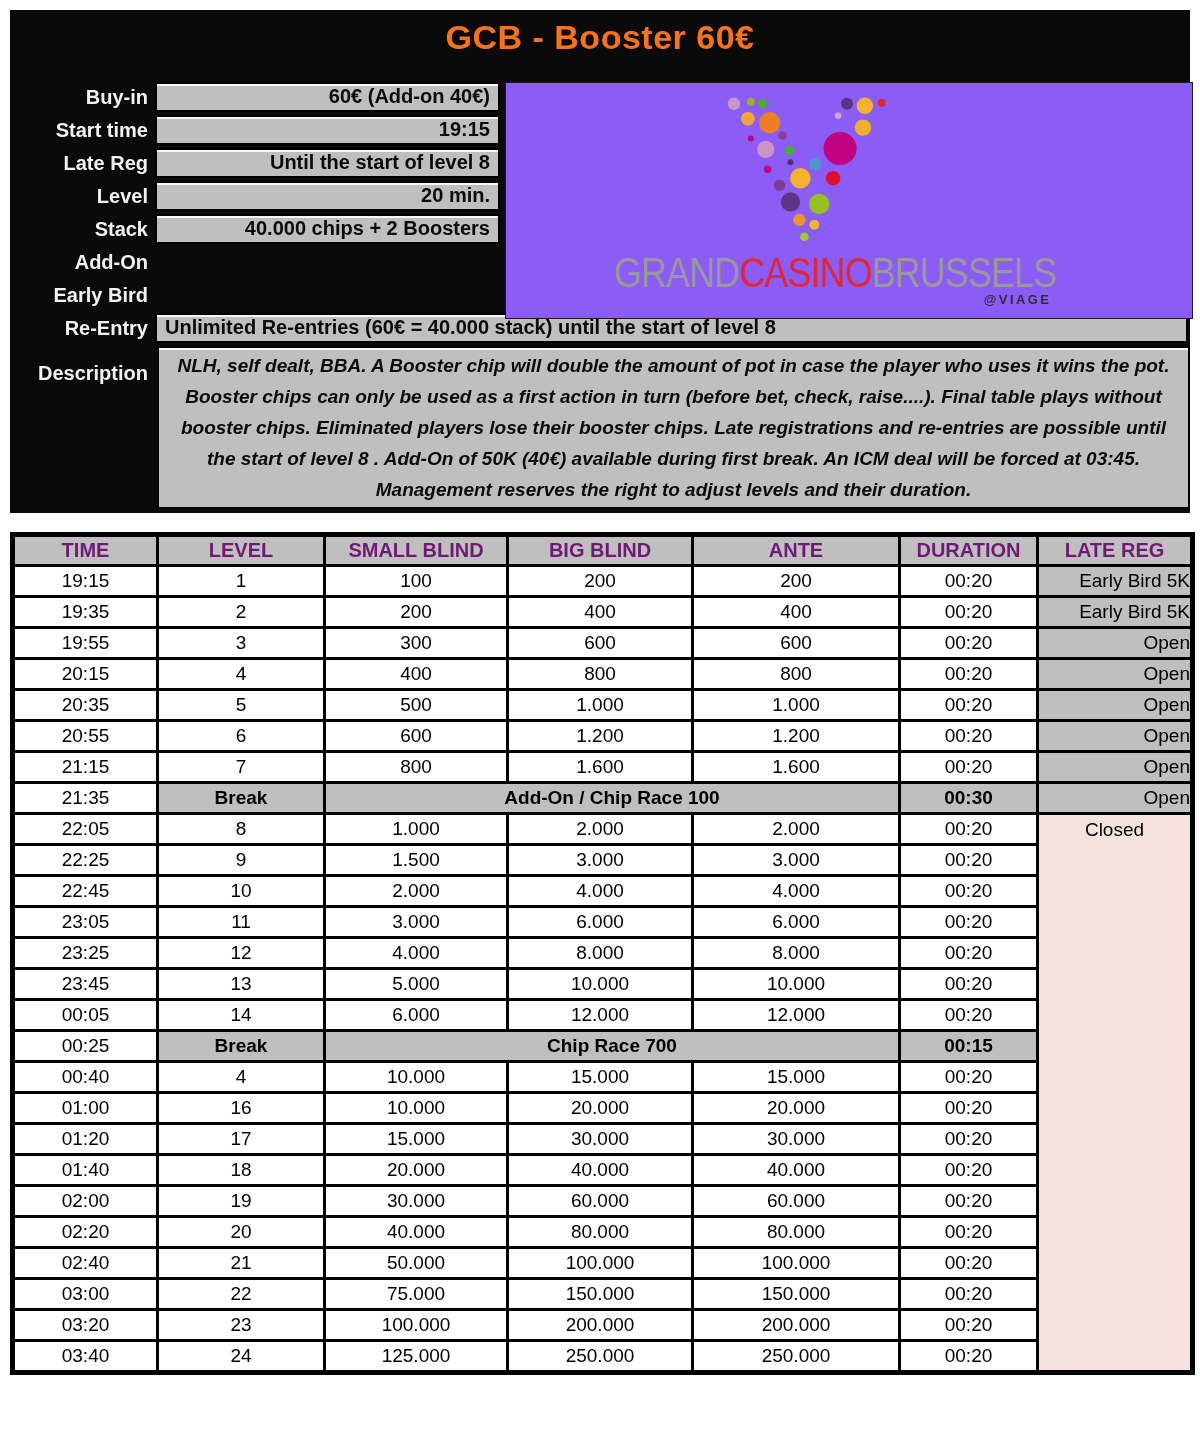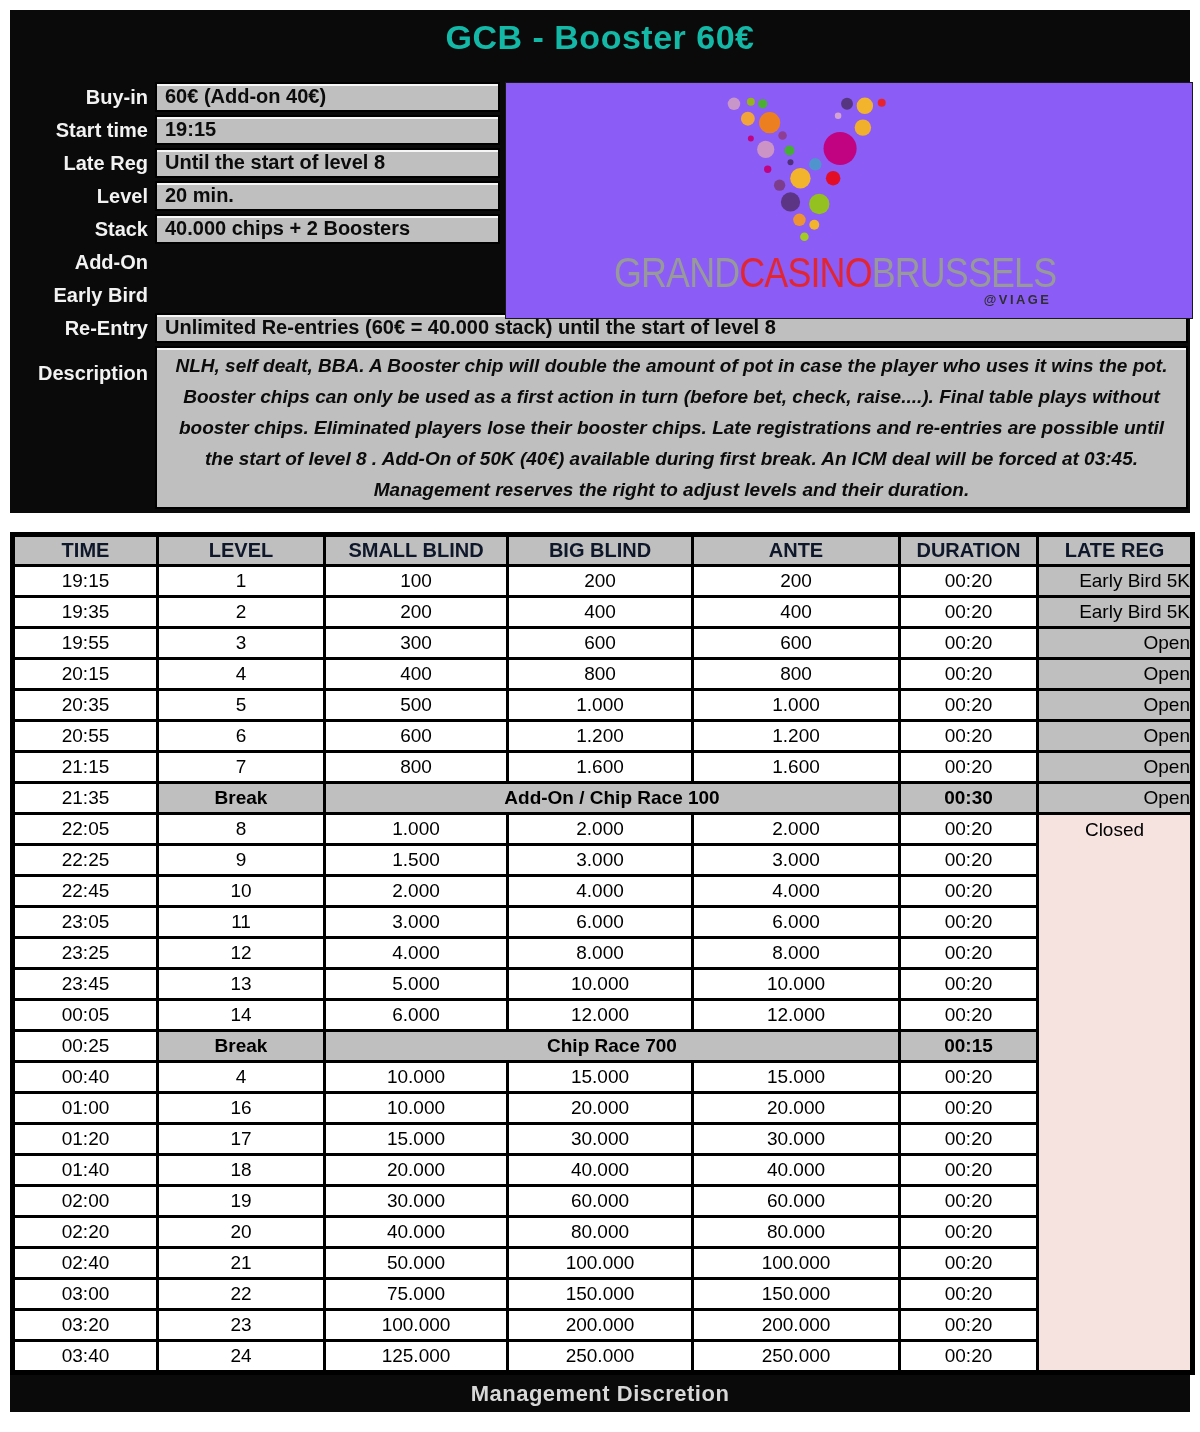--- a/index.html
+++ b/index.html
@@ -1,41 +1,41 @@
 <!DOCTYPE html>
 <html><head>
 <meta charset="utf-8">
 <style>
   html,body{margin:0;padding:0;background:#ffffff;}
   body{font-family:"Liberation Sans",sans-serif;-webkit-font-smoothing:antialiased;}
   .page{position:relative;width:1200px;height:1432px;background:#ffffff;overflow:hidden;}
 
   
   .header-box{position:absolute;left:10px;top:10px;width:1180px;height:503px;background:#0a0a0a;}
-  .title{height:60px;padding-top:8px;text-align:center;font-size:34px;font-weight:bold;color:#14b8a6;letter-spacing:.5px;}
+  .title{height:60px;padding-top:8px;text-align:center;font-size:34px;font-weight:bold;color:#f97316;letter-spacing:.5px;}
   .info{position:absolute;left:0;top:72px;width:100%;}
   .irow{display:flex;height:30px;margin-bottom:3px;}
   .ilabel{width:145px;box-sizing:border-box;text-align:right;padding-right:7px;color:#f2f2f2;font-weight:bold;font-size:20px;line-height:30px;white-space:nowrap;}
   .ival{box-sizing:border-box;background:#bfbfbf;border:2px solid #000;box-shadow:inset 0 2px 0 rgba(255,255,255,.85);
         color:#0b0b0b;font-weight:bold;font-size:20px;line-height:25px;padding:0 8px;overflow:hidden;white-space:nowrap;}
-  .ival.short{width:345px;}
+  .ival.short{width:345px;text-align:right;}
   .ival.wide{width:1033px;}
-  .irow.desc{height:163px;margin-bottom:0;}
+  .irow.desc{height:163px;margin-bottom:0;justify-content:space-between;}
   .irow.desc .ilabel{line-height:22px;padding-top:16px;}
   .irow.desc .ival{width:1033px;white-space:normal;display:flex;align-items:center;text-align:center;
                    font-size:19px;line-height:31px;padding:2px 14px;font-style:italic;}
 
   
   .logo-box{position:absolute;left:495px;top:72px;width:688px;height:237px;background:#8b5cf6;border:1px solid #1a1a1a;box-sizing:border-box;}
   .logo-box svg{display:block;width:100%;height:100%;}
 
   
   .table-wrap{position:absolute;left:10px;top:532px;width:1180px;}
   table.structure{border-collapse:collapse;table-layout:fixed;width:1180px;border:5px solid #000;}
-  table.structure th{background:#bfbfbf;border:3px solid #000;height:27px;font-size:20px;font-weight:bold;color:#0f172a;padding:0;}
+  table.structure th{background:#bfbfbf;border:3px solid #000;height:27px;font-size:20px;font-weight:bold;color:#701a75;padding:0;}
   table.structure td{border:3px solid #000;height:28px;text-align:center;vertical-align:middle;font-size:19px;color:#000;padding:0;background:#fff;overflow:hidden;white-space:nowrap;}
   table.structure td.gray{background:#bfbfbf;font-weight:bold;}
   table.structure td.gray-late{background:#bfbfbf;font-weight:normal;text-align:right;}
   table.structure td.closed{background:#f6e2df;vertical-align:top;padding-top:4px;font-weight:normal;}
   .footer{background:#0a0a0a;height:37px;display:flex;align-items:center;justify-content:center;
           color:#d8d8d8;font-weight:bold;font-size:22px;letter-spacing:.5px;}
 </style>
 </head>
 <body>
 
@@ -350,16 +350,15 @@
           <tr>
             <td>03:40</td>
             <td>24</td>
             <td>125.000</td>
             <td>250.000</td>
             <td>250.000</td>
             <td>00:20</td>
           </tr>
         </tbody>
     </table>
-    <div class="footer">Management Discretion</div>
   </div>
 
 </div>
 
 </body></html>

